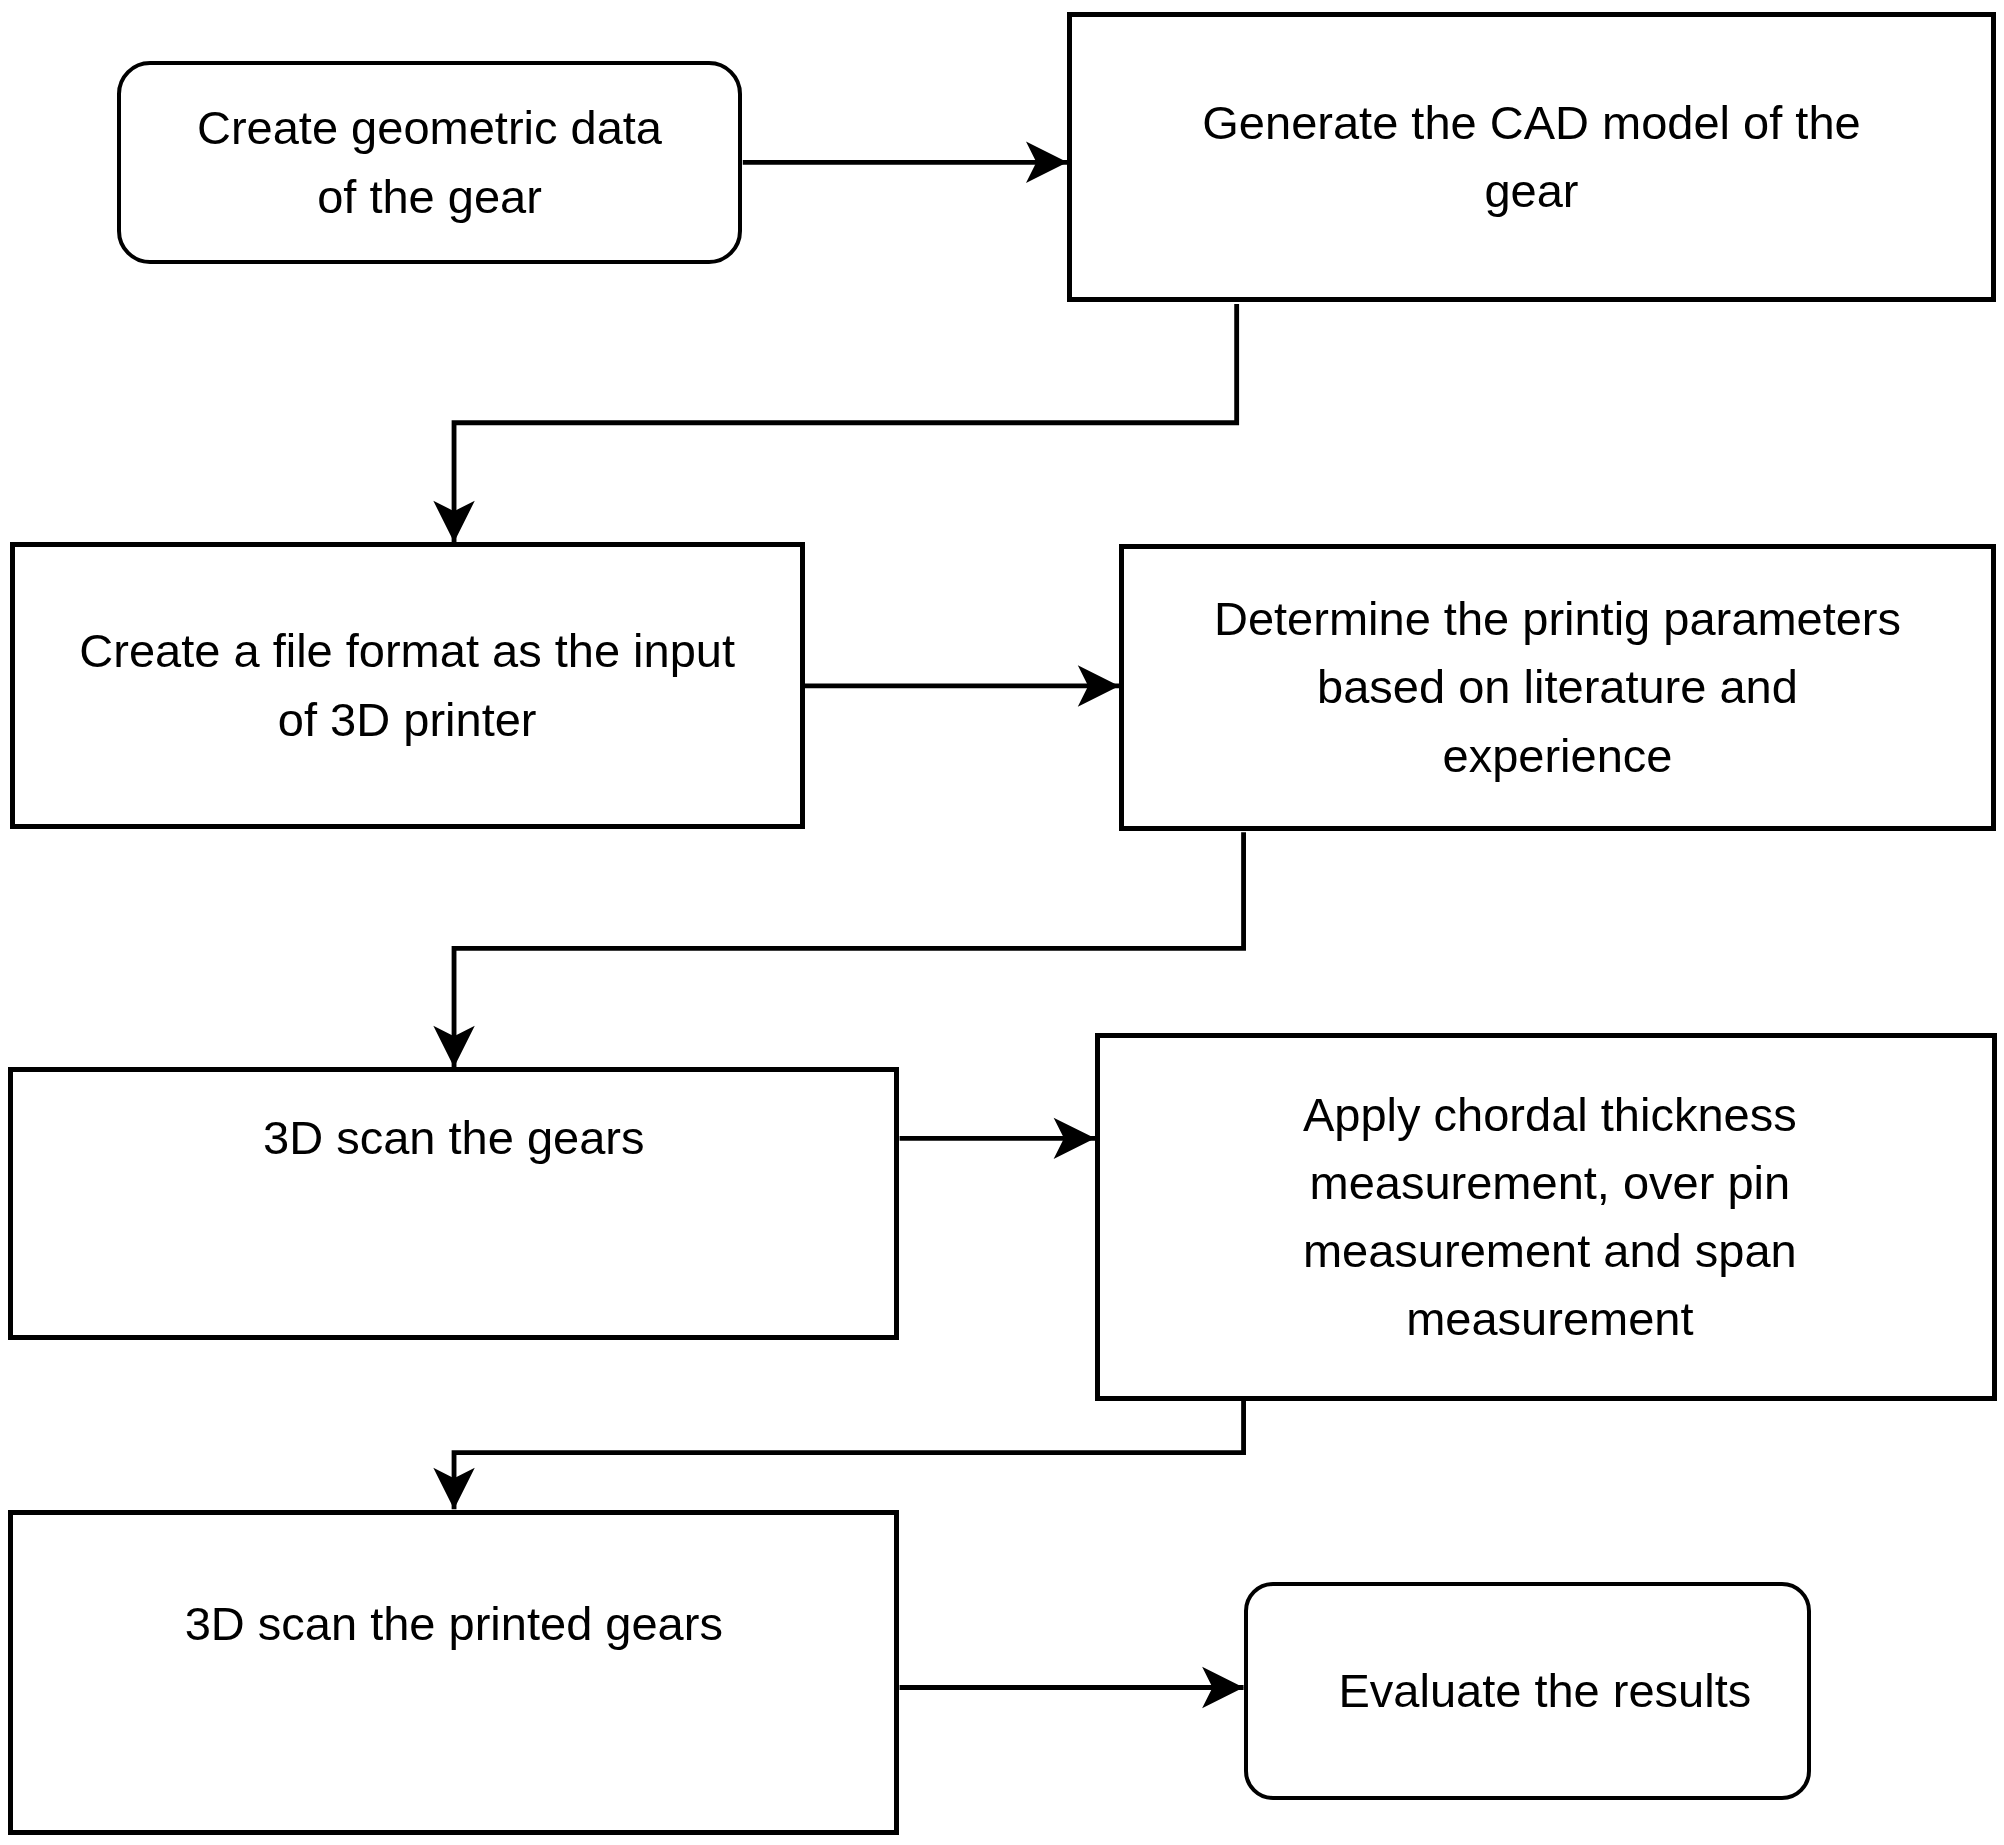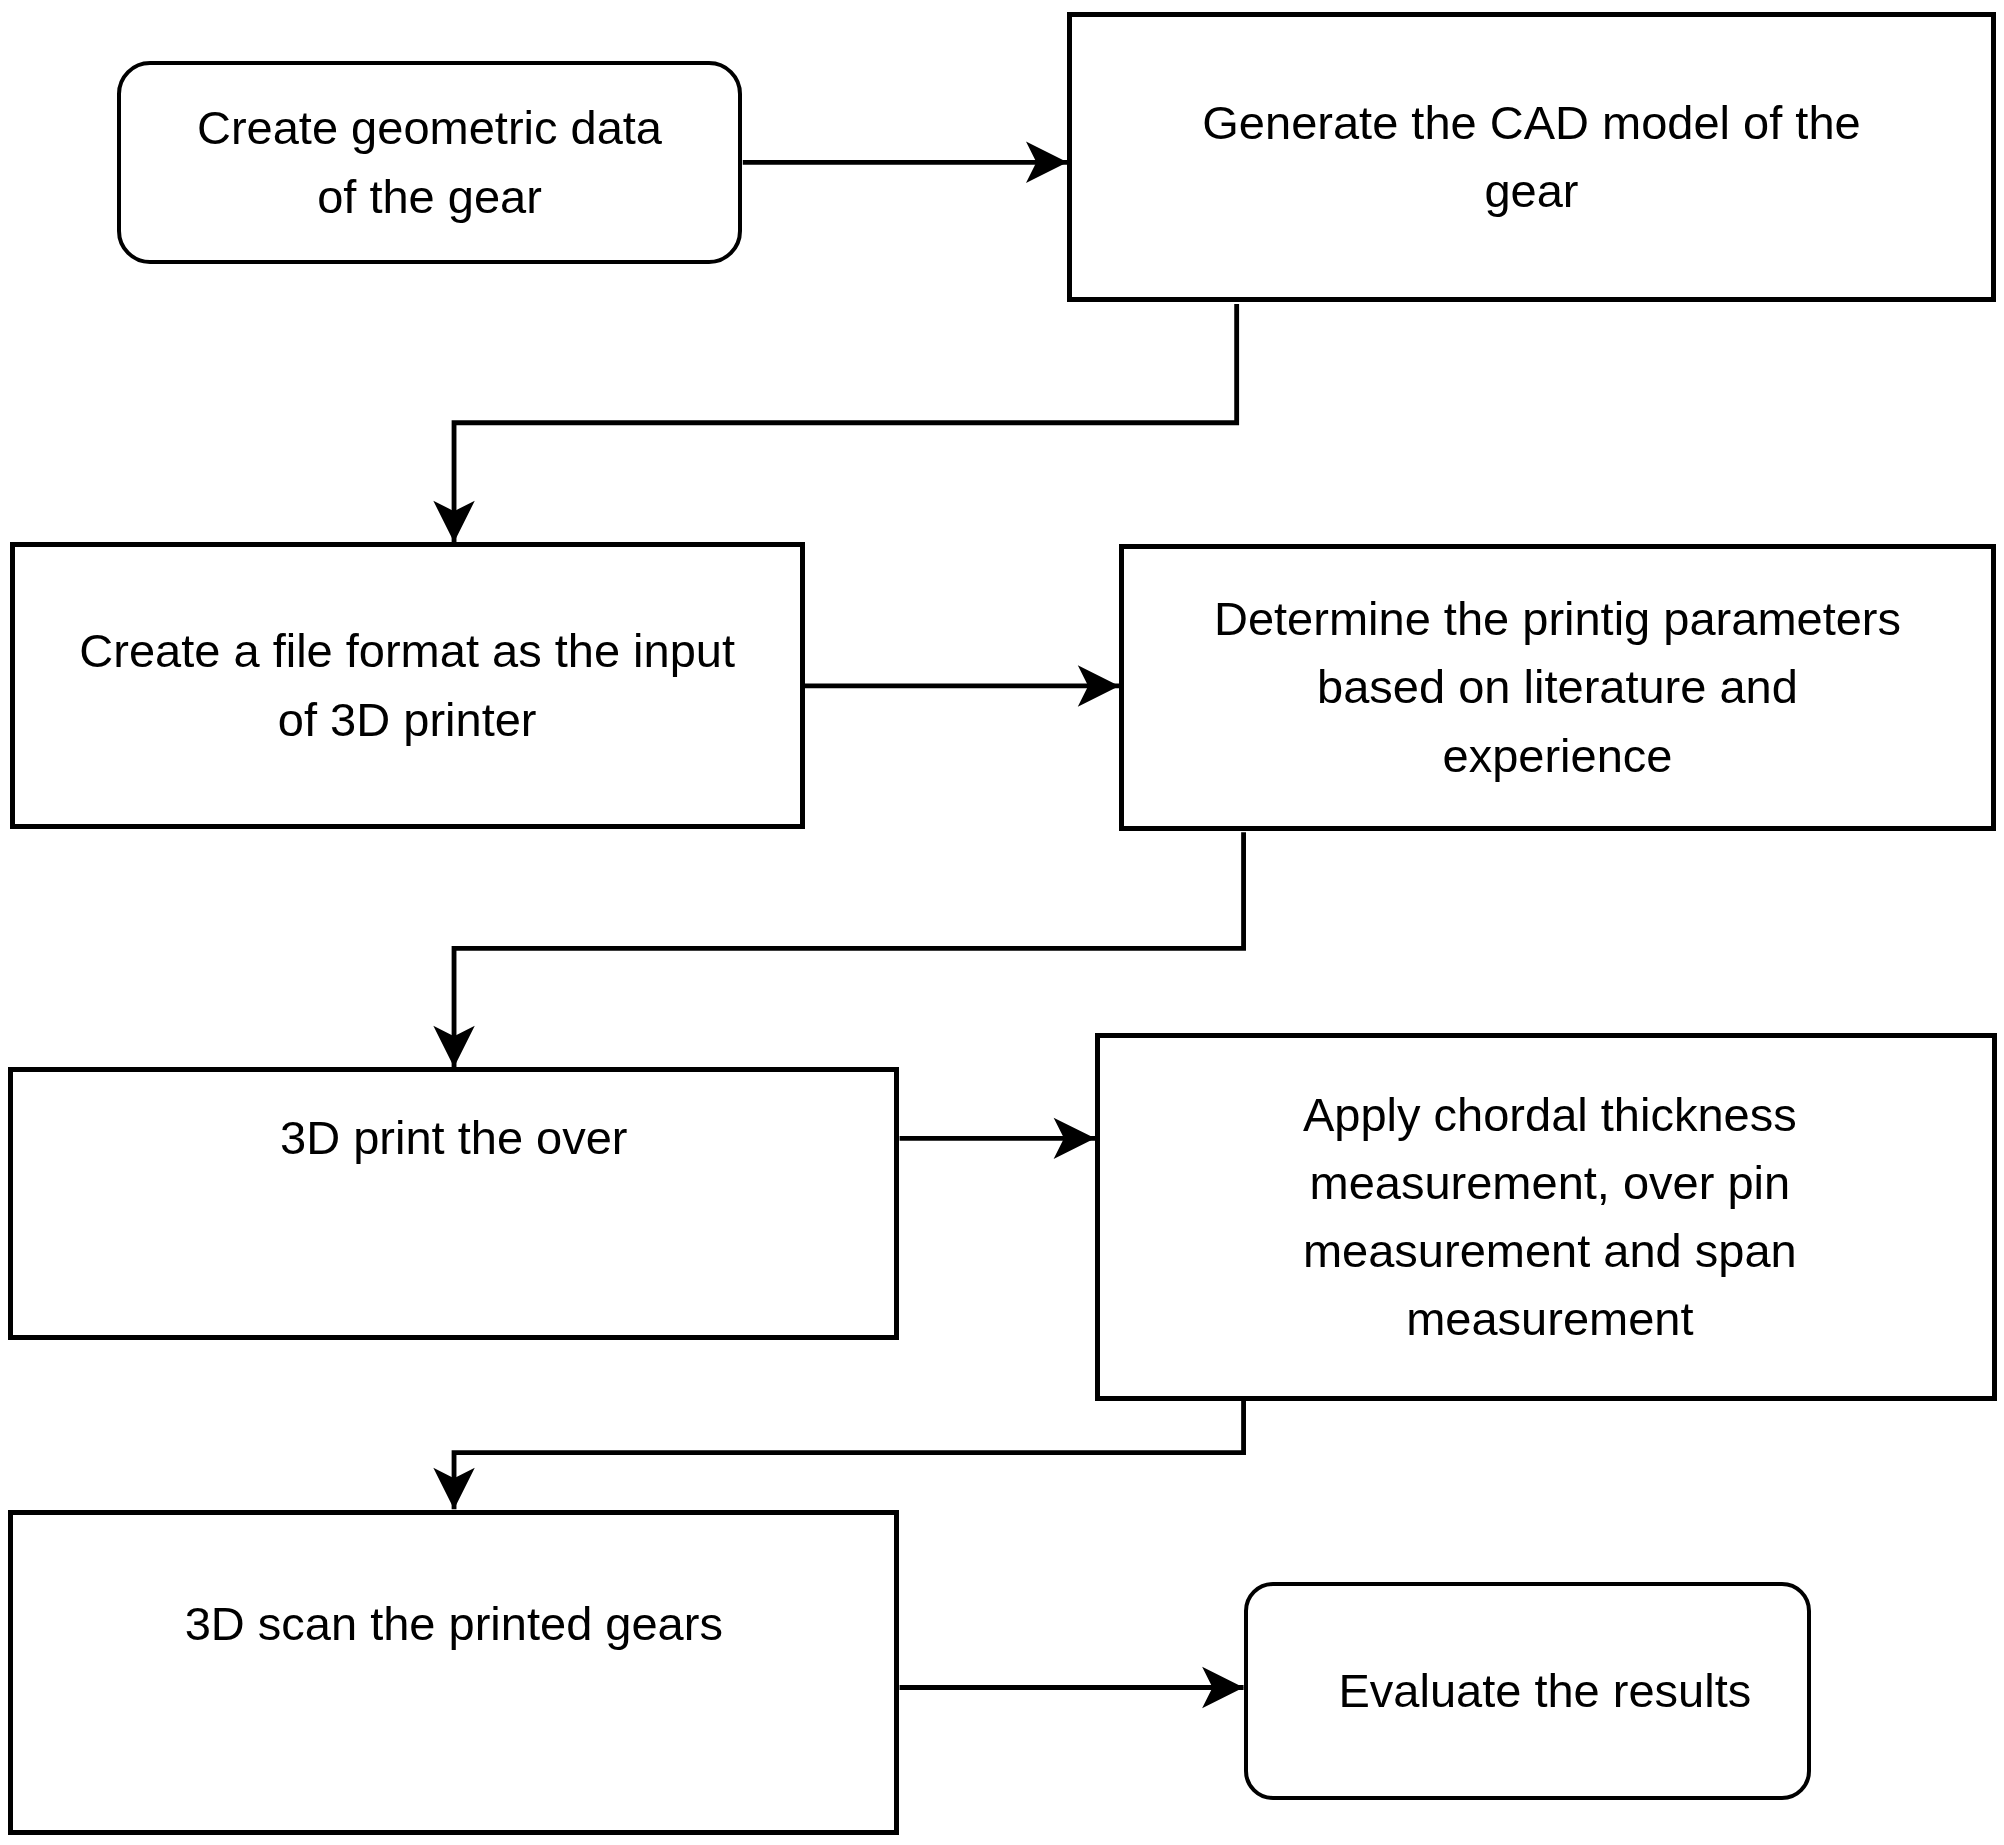--- a/index.html
+++ b/index.html
@@ -92,21 +92,21 @@
 of 3D printer</span>
   </div>
 
   <div id="node-d" class="node">
     <span>Determine the printig parameters
 based on literature and
 experience</span>
   </div>
 
   <div id="node-e" class="node">
-    <span>3D print the over</span>
+    <span>3D scan the gears</span>
   </div>
 
   <div id="node-f" class="node">
     <span>Apply chordal thickness
 measurement, over pin
 measurement and span
 measurement</span>
   </div>
 
   <div id="node-g" class="node">

